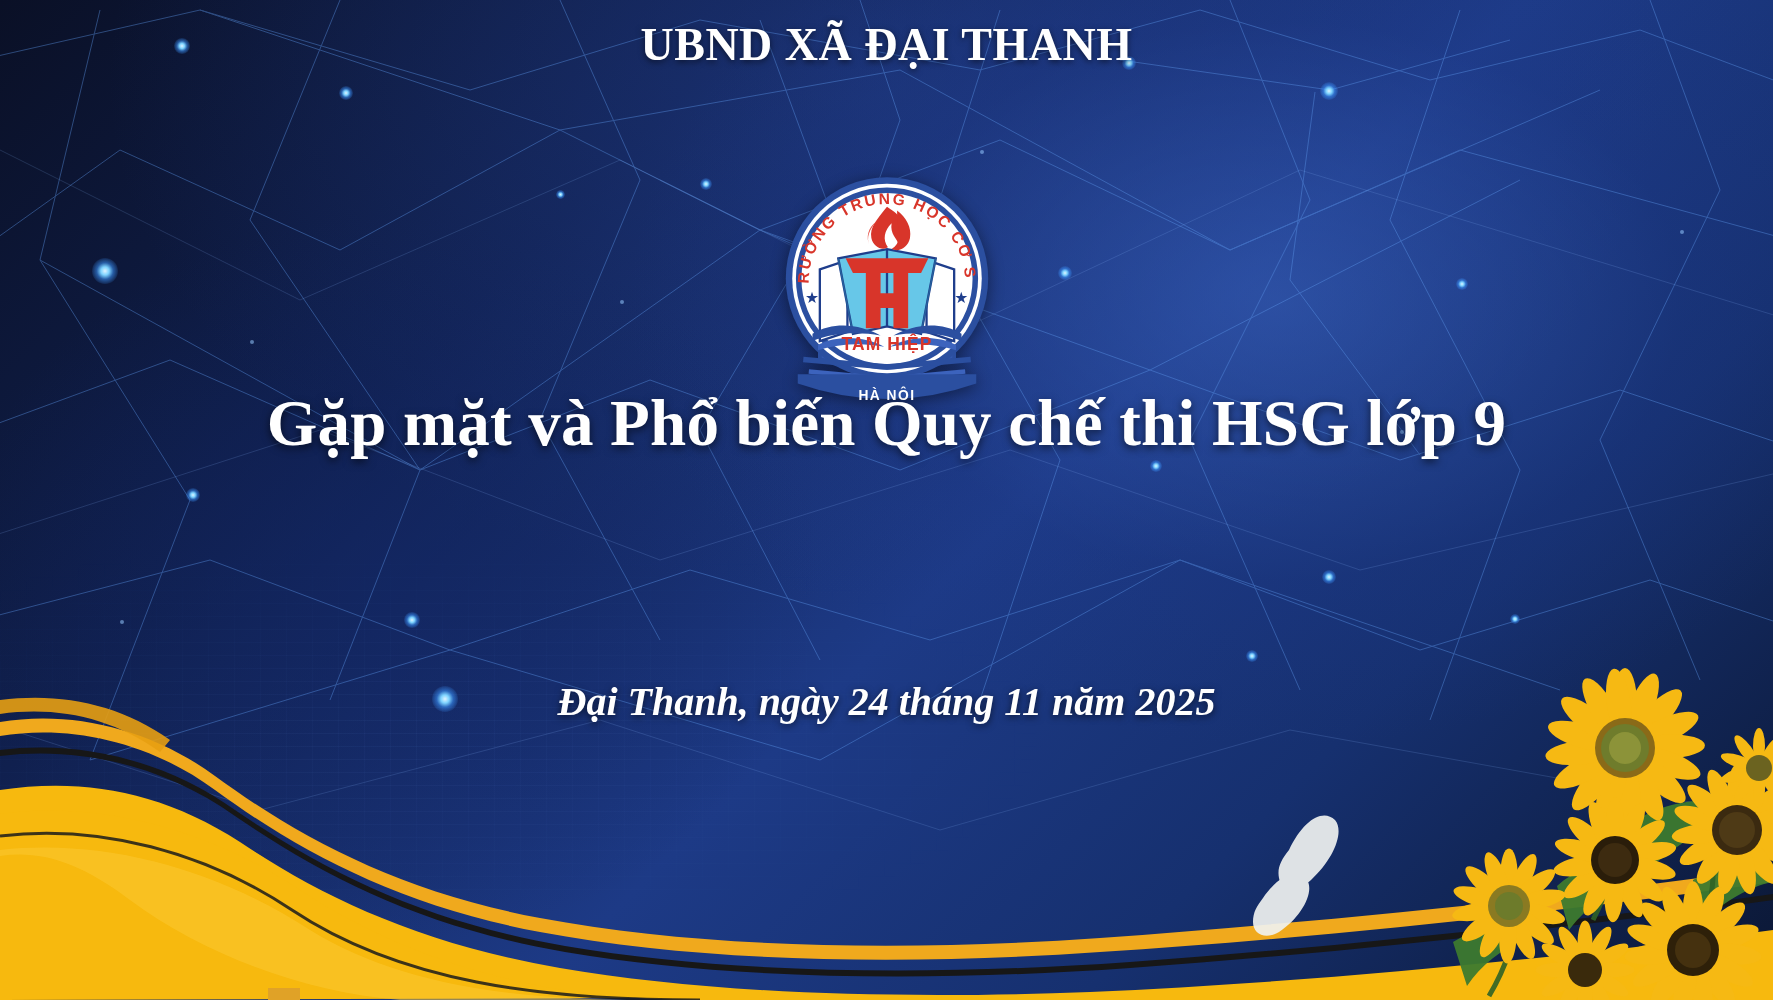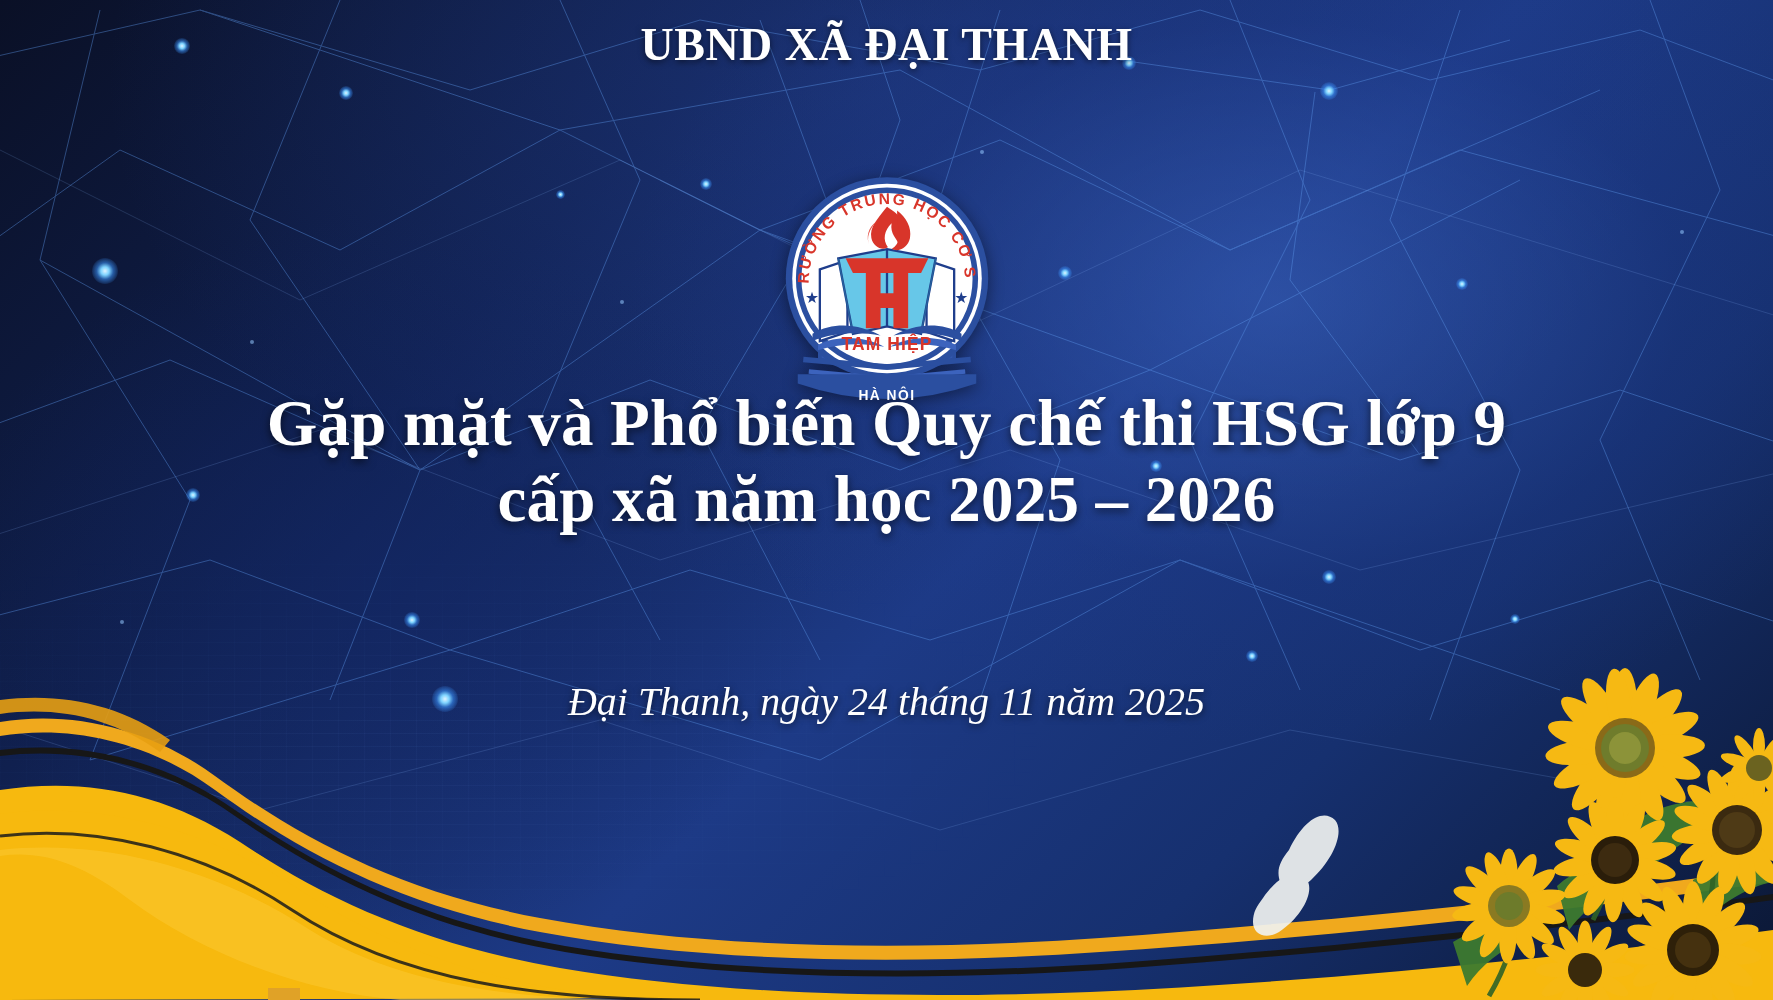--- a/index.html
+++ b/index.html
@@ -84,21 +84,21 @@
     text-shadow:0 3px 9px rgba(0,0,0,0.6);
     white-space:nowrap;
   }
 
   
   .date-line{
     position:absolute; top:678px; left:0; width:100%;
     text-align:center; z-index:7;
     font-family:"Liberation Serif", serif;
     font-style:italic;
-    font-weight:normal;
+    font-weight:bold;
     color:#ffffff;
     font-size:40px;
     text-shadow:0 2px 7px rgba(0,0,0,0.6);
     white-space:nowrap;
   }
 
   
   .ribbons{ position:absolute; left:0; bottom:0; width:100%; height:400px; z-index:4; pointer-events:none;}
   .ribbons svg{ display:block; width:100%; height:100%; }
 
@@ -217,21 +217,20 @@
       <path d="M30,219 L115,227 L200,219" fill="none" stroke="#3c63bd" stroke-width="5"></path>
       <path d="M38,231 L115,238 L192,231" fill="none" stroke="#2b4fa0" stroke-width="4"></path>
 
       <path d="M18,222 L212,222 L212,232 Q115,266 18,232 Z" fill="#2b4fa0"></path>
       <text x="115" y="250" text-anchor="middle" font-family="Liberation Sans, sans-serif" font-size="15" font-weight="bold" fill="#ffffff" letter-spacing="1.6">HÀ NỘI</text>
     </svg>
   </div>
 
   <div class="main-title">
     <div class="tline">Gặp mặt và Phổ biến Quy chế thi HSG lớp 9</div>
-    <div class="tline">cấp xã năm học 2025 – 2026</div>
   </div>
 
   <div class="date-line">Đại Thanh, ngày 24 tháng 11 năm 2025</div>
 
   <div class="ribbons">
     <svg viewBox="0 0 1773 400" preserveAspectRatio="none" xmlns="http://www.w3.org/2000/svg">
 
       <path d="M0,122 C70,110 150,128 215,176 C300,238 400,292 540,318 C700,348 900,352 1100,338 C1320,322 1560,298 1773,268 L1773,282 C1560,312 1320,338 1100,352 C900,366 700,362 540,332 C400,306 300,252 215,190 C150,142 70,124 0,136 Z" fill="#f0a91d"></path>
 
       <path d="M0,150 C80,140 165,160 235,210 C325,272 425,322 565,346 C730,374 930,376 1130,362 C1350,346 1570,322 1773,294 L1773,300 C1570,328 1350,352 1130,368 C930,382 730,380 565,352 C425,328 325,278 235,216 C165,166 80,146 0,156 Z" fill="#171717"></path>

